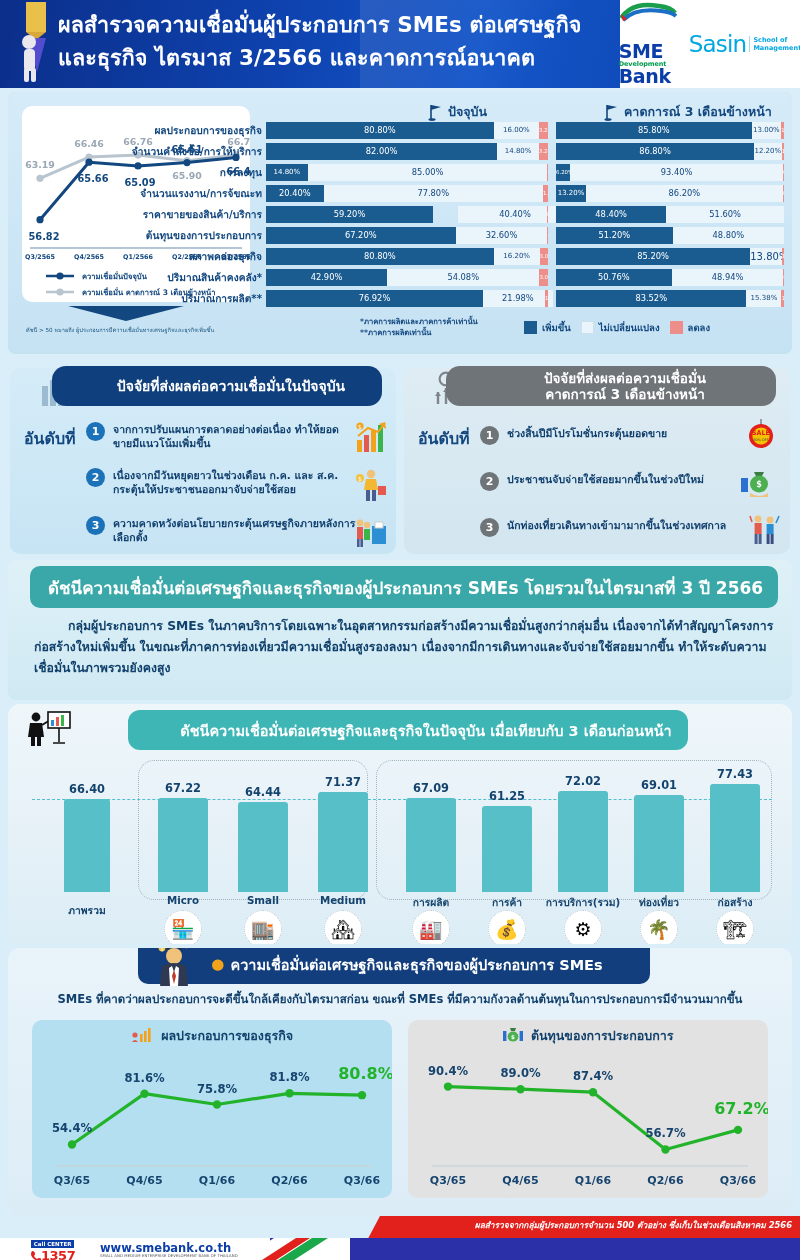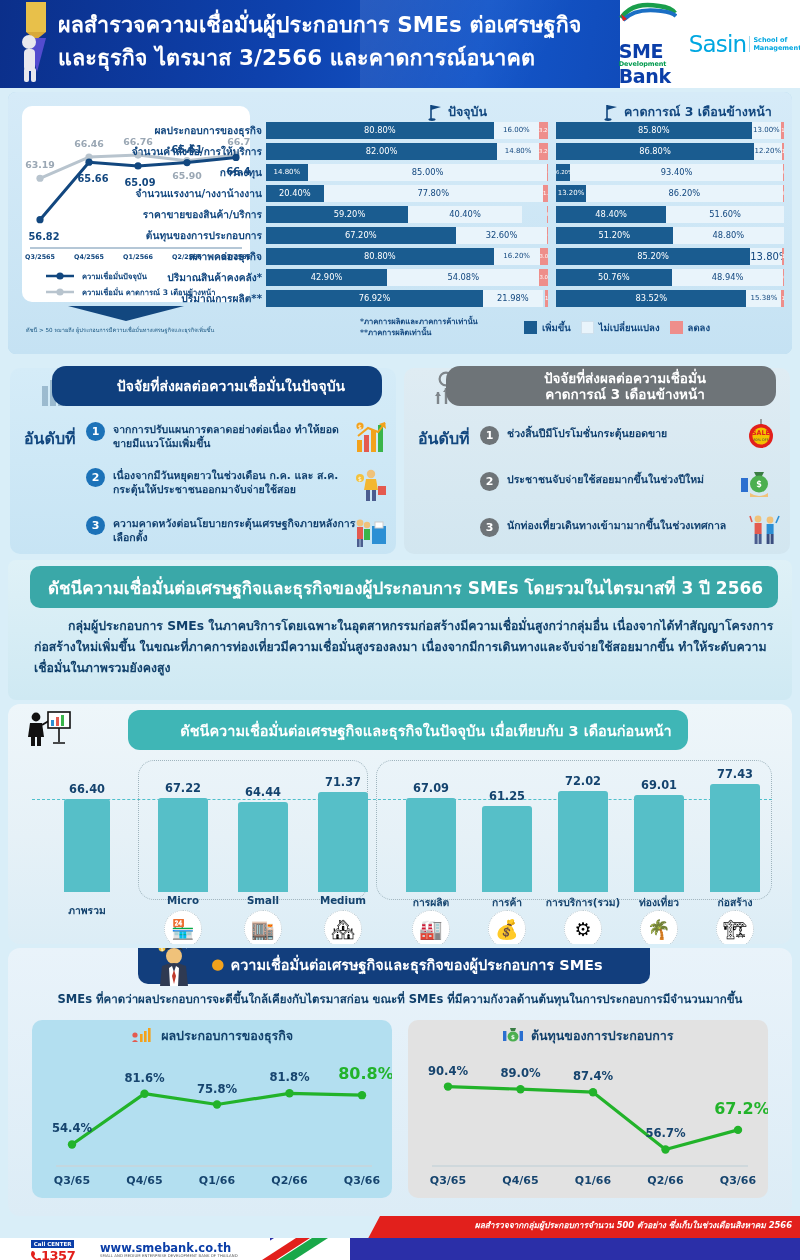--- a/index.html
+++ b/index.html
@@ -297,32 +297,32 @@
         <div class="bar-row" style="top: 42px; position: absolute; left: 0px; width: 784px;">
           <div class="bar-label" style="position: absolute; left: 20px; top: 0px; width: 234px; text-align: right; font-size: 10.2px; color: rgb(18, 71, 127); font-weight: bold; line-height: 17px; white-space: nowrap;">การลงทุน</div>
           <div class="seg up" style="left: 258px; width: 41.736px; position: absolute; top: 0px; height: 17px; font-size: 7px;">14.80%</div>
           <div class="seg same" style="left: 299.736px; width: 239.7px; position: absolute; top: 0px; height: 17px;">85.00%</div>
           <div class="seg down" style="left: 539.436px; width: 0.564px; position: absolute; top: 0px; height: 17px; font-size: 5.4px;">0.20%</div>
           <div class="seg up" style="left: 548px; width: 14.136px; position: absolute; top: 0px; height: 17px; font-size: 5.4px;">6.20%</div>
           <div class="seg same" style="left: 562.136px; width: 212.952px; position: absolute; top: 0px; height: 17px;">93.40%</div>
           <div class="seg down" style="left: 775.088px; width: 0.912px; position: absolute; top: 0px; height: 17px; font-size: 5.4px;">0.40%</div>
         </div>
         <div class="bar-row" style="top: 63px; position: absolute; left: 0px; width: 784px;">
-          <div class="bar-label" style="position: absolute; left: 20px; top: 0px; width: 234px; text-align: right; font-size: 10.2px; color: rgb(18, 71, 127); font-weight: bold; line-height: 17px; white-space: nowrap;">จำนวนแรงงาน/างงาน้างงาน</div>
+          <div class="bar-label" style="position: absolute; left: 20px; top: 0px; width: 234px; text-align: right; font-size: 10.2px; color: rgb(18, 71, 127); font-weight: bold; line-height: 17px; white-space: nowrap;">จำนวนแรงงาน/การจ้ขณะท</div>
           <div class="seg up" style="left: 258px; width: 57.528px; position: absolute; top: 0px; height: 17px;">20.40%</div>
           <div class="seg same" style="left: 315.528px; width: 219.396px; position: absolute; top: 0px; height: 17px;">77.80%</div>
           <div class="seg down" style="left: 534.924px; width: 5.076px; position: absolute; top: 0px; height: 17px; font-size: 5.4px;">1.80%</div>
           <div class="seg up" style="left: 548px; width: 30.096px; position: absolute; top: 0px; height: 17px; font-size: 7px;">13.20%</div>
           <div class="seg same" style="left: 578.096px; width: 196.536px; position: absolute; top: 0px; height: 17px;">86.20%</div>
           <div class="seg down" style="left: 774.632px; width: 1.368px; position: absolute; top: 0px; height: 17px; font-size: 5.4px;">0.60%</div>
         </div>
         <div class="bar-row" style="top: 84px; position: absolute; left: 0px; width: 784px;">
           <div class="bar-label" style="position: absolute; left: 20px; top: 0px; width: 234px; text-align: right; font-size: 10.2px; color: rgb(18, 71, 127); font-weight: bold; line-height: 17px; white-space: nowrap;">ราคาขายของสินค้า/บริการ</div>
           <div class="seg up" style="left: 258px; width: 166.944px; position: absolute; top: 0px; height: 17px;">59.20%</div>
-          <div class="seg same" style="left: 400px; width: 113.928px; position: absolute; top: 0px; height: 17px;">40.40%</div>
+          <div class="seg same" style="left: 450px; width: 113.928px; position: absolute; top: 0px; height: 17px;">40.40%</div>
           <div class="seg down" style="left: 538.872px; width: 1.128px; position: absolute; top: 0px; height: 17px; font-size: 5.4px;">0.40%</div>
           <div class="seg up" style="left: 548px; width: 110.352px; position: absolute; top: 0px; height: 17px;">48.40%</div>
           <div class="seg same" style="left: 658.352px; width: 117.648px; position: absolute; top: 0px; height: 17px;">51.60%</div>
           <div class="seg down" style="left: 776px; width: 0px; position: absolute; top: 0px; height: 17px; font-size: 5.4px;">0.00%</div>
         </div>
         <div class="bar-row" style="top: 105px; position: absolute; left: 0px; width: 784px;">
           <div class="bar-label" style="position: absolute; left: 20px; top: 0px; width: 234px; text-align: right; font-size: 10.2px; color: rgb(18, 71, 127); font-weight: bold; line-height: 17px; white-space: nowrap;">ต้นทุนของการประกอบการ</div>
           <div class="seg up" style="left: 258px; width: 189.504px; position: absolute; top: 0px; height: 17px;">67.20%</div>
           <div class="seg same" style="left: 447.504px; width: 91.932px; position: absolute; top: 0px; height: 17px;">32.60%</div>
           <div class="seg down" style="left: 539.436px; width: 0.564px; position: absolute; top: 0px; height: 17px; font-size: 5.4px;">0.20%</div>
@@ -344,21 +344,21 @@
           <div class="seg up" style="left: 258px; width: 120.978px; position: absolute; top: 0px; height: 17px;">42.90%</div>
           <div class="seg same" style="left: 378.978px; width: 152.506px; position: absolute; top: 0px; height: 17px;">54.08%</div>
           <div class="seg down" style="left: 531.484px; width: 8.5164px; position: absolute; top: 0px; height: 17px; font-size: 5.4px;">3.02%</div>
           <div class="seg up" style="left: 548px; width: 115.733px; position: absolute; top: 0px; height: 17px;">50.76%</div>
           <div class="seg same" style="left: 663.733px; width: 111.583px; position: absolute; top: 0px; height: 17px;">48.94%</div>
           <div class="seg down" style="left: 775.316px; width: 0.684px; position: absolute; top: 0px; height: 17px; font-size: 5.4px;">0.30%</div>
         </div>
         <div class="bar-row" style="top: 168px; position: absolute; left: 0px; width: 784px;">
           <div class="bar-label" style="position: absolute; left: 20px; top: 0px; width: 234px; text-align: right; font-size: 10.2px; color: rgb(18, 71, 127); font-weight: bold; line-height: 17px; white-space: nowrap;">ปริมาณการผลิต**</div>
           <div class="seg up" style="left: 258px; width: 216.914px; position: absolute; top: 0px; height: 17px;">76.92%</div>
-          <div class="seg same" style="left: 474.914px; width: 60px; position: absolute; top: 0px; height: 17px; text-align: center;">21.98%</div>
+          <div class="seg same" style="left: 474.914px; width: 70px; position: absolute; top: 0px; height: 17px; text-align: center;">21.98%</div>
           <div class="seg down" style="left: 536.898px; width: 3.102px; position: absolute; top: 0px; height: 17px; font-size: 5.4px;">1.10%</div>
           <div class="seg up" style="left: 548px; width: 190.426px; position: absolute; top: 0px; height: 17px;">83.52%</div>
           <div class="seg same" style="left: 738.426px; width: 35.0664px; position: absolute; top: 0px; height: 17px; font-size: 7px;">15.38%</div>
           <div class="seg down" style="left: 773.492px; width: 2.508px; position: absolute; top: 0px; height: 17px; font-size: 5.4px;">1.10%</div>
         </div>
       </div>
 
     <div style="position:absolute;left:352px;top:224px;font-size:7.6px;color:#12477f;font-weight:bold;line-height:11px;">
       <div>*ภาคการผลิตและภาคการค้าเท่านั้น</div>
       <div>**ภาคการผลิตเท่านั้น</div>

